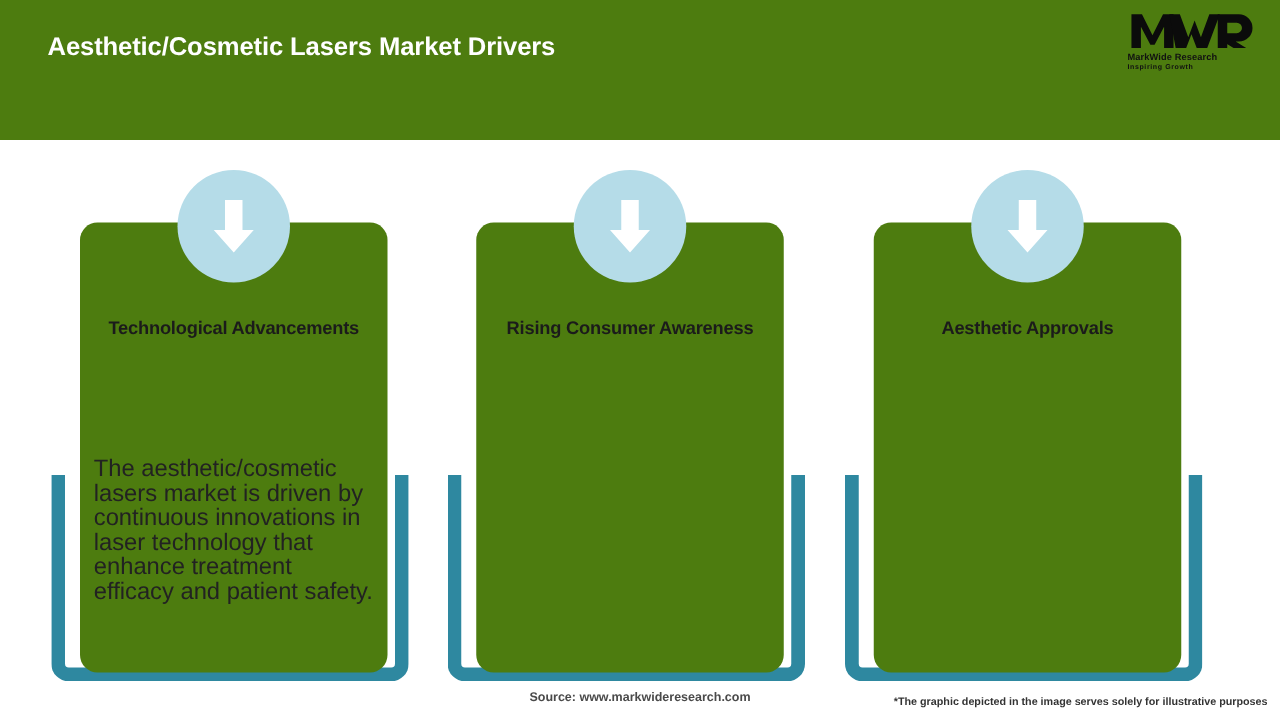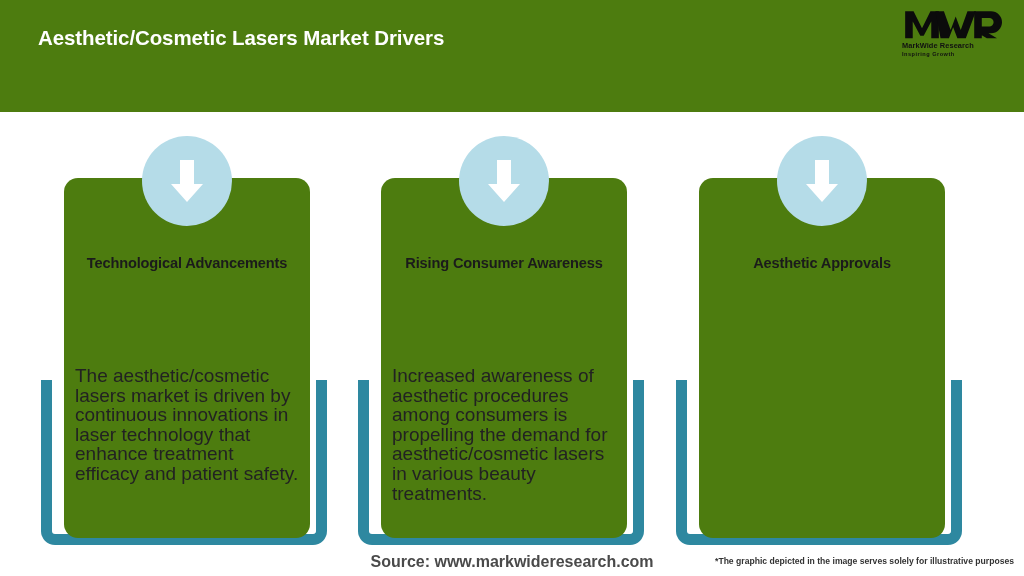--- a/index.html
+++ b/index.html
@@ -162,21 +162,21 @@
     margin-top: 38px;
   }
 
   
   .footer-source {
     position: absolute;
     left: 0;
     top: 553px;
     width: 1024px;
     text-align: center;
-    font-size: 16px;
+    font-size: 10px;
     font-weight: bold;
     color: #4a4a4a;
   }
   .footer-note {
     position: absolute;
     right: 10px;
     top: 556px;
     font-size: 8.6px;
     font-weight: bold;
     color: #333333;
@@ -222,21 +222,20 @@
 
   <div class="card-wrap c2">
     <div class="card-frame"></div>
     <div class="card">
       <div class="icon-bubble">
         <svg viewBox="0 0 40 46" aria-hidden="true">
           <polygon fill="#ffffff" points="13,2 27,2 27,26 36,26 20,44 4,26 13,26"></polygon>
         </svg>
       </div>
       <div class="card-title">Rising Consumer Awareness</div>
-      <div class="card-body">Increased awareness of aesthetic procedures among consumers is propelling the demand for aesthetic/cosmetic lasers in various beauty treatments.</div>
     </div>
   </div>
 
   <div class="card-wrap c3">
     <div class="card-frame"></div>
     <div class="card">
       <div class="icon-bubble">
         <svg viewBox="0 0 40 46" aria-hidden="true">
           <polygon fill="#ffffff" points="13,2 27,2 27,26 36,26 20,44 4,26 13,26"></polygon>
         </svg>

